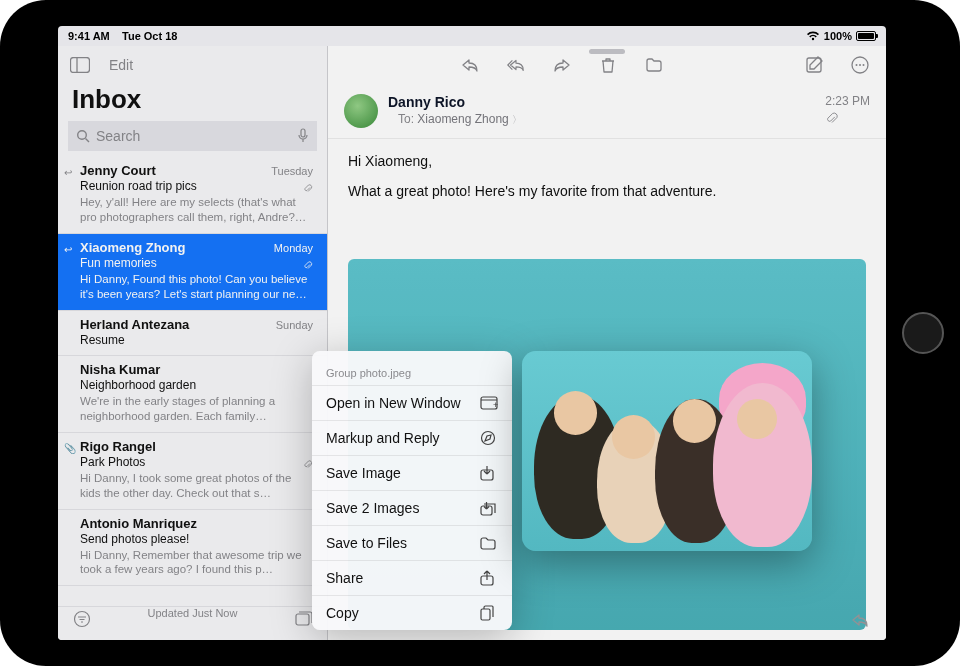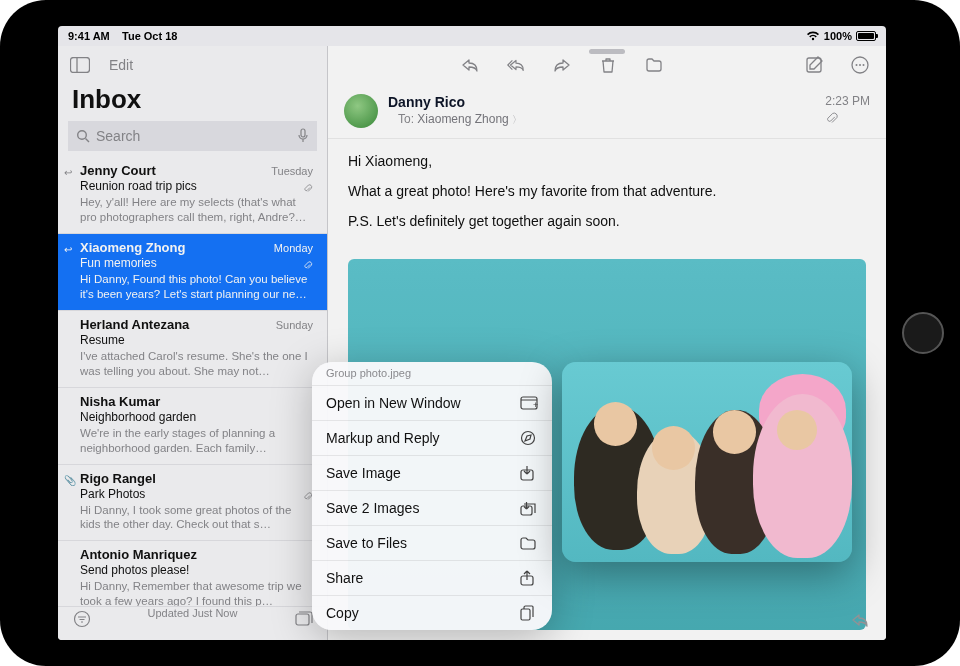--- a/index.html
+++ b/index.html
@@ -119,24 +119,24 @@
   .main-reply {
     position:absolute; right:14px; bottom:8px; color:#9a9a9e;
   }
 
   
   .popover {
     position:absolute; left: 254px; bottom: 10px;
     display:flex; gap:10px; align-items:flex-start;
   }
   .ctx-menu {
-    width: 240px; background: rgba(248,248,250,0.97); border-radius:20px;
+    width: 200px; background: rgba(248,248,250,0.97); border-radius:8px;
     box-shadow: 0 8px 40px rgba(0,0,0,0.25);
     overflow:hidden;
-    padding-top:1px;
+    padding-top:12px;
   }
   .ctx-title {
     font-size:11px; color:#8a8a8e; padding: 4px 14px 6px;
   }
   .ctx-item {
     display:flex; align-items:center; justify-content:space-between;
     padding: 9px 14px; font-size:14px; color:#111;
     border-top: 0.5px solid rgba(0,0,0,0.08);
   }
   .ctx-item .ci-icon { color:#555; width:18px; text-align:center; font-size:14px;}
@@ -249,21 +249,20 @@
                 </svg>
               </span>
   </div>
             <div class="thread">
 
     <div class="thread-top">
       <span class="sender">Herland Antezana</span>
       <span class="date">Sunday</span>
     </div>
     <div class="subject">Resume</div>
-    <div class="preview">I've attached Carol's resume. She's the one I was telling you about. She may not…</div>
 
   </div>
             <div class="thread">
 
     <div class="thread-top">
       <span class="sender">Nisha Kumar</span>
       <span class="date"></span>
     </div>
     <div class="subject">Neighborhood garden</div>
     <div class="preview">We're in the early stages of planning a neighborhood garden. Each family…</div>
@@ -382,21 +381,20 @@
               <svg width="14" height="14" viewBox="0 0 20 20">
                   <path d="M14 7l-6 6a3 3 0 01-4-4l7-7a4.5 4.5 0 016 6l-7 7" fill="none" stroke="#8a8a8e" stroke-width="1.3"></path>
                 </svg>
             </span>
           </div>
         </div>
 
         <div class="msg-body">
           <p>Hi Xiaomeng,</p>
           <p>What a great photo! Here's my favorite from that adventure.</p>
-          <p>P.S. Let's definitely get together again soon.</p>
           <div class="photo-large"></div>
         </div>
 
         <span class="main-reply icon-btn">
           <svg width="22" height="20" viewBox="0 0 20 20">
               <path d="M9 5L3 10l6 5v-3c4 0 7 1 8 4 0-5-3-8-8-8V5z" fill="none" stroke="#9a9a9e" stroke-width="1.4" stroke-linejoin="round"></path>
             </svg>
         </span>
       </div>
     </div>

